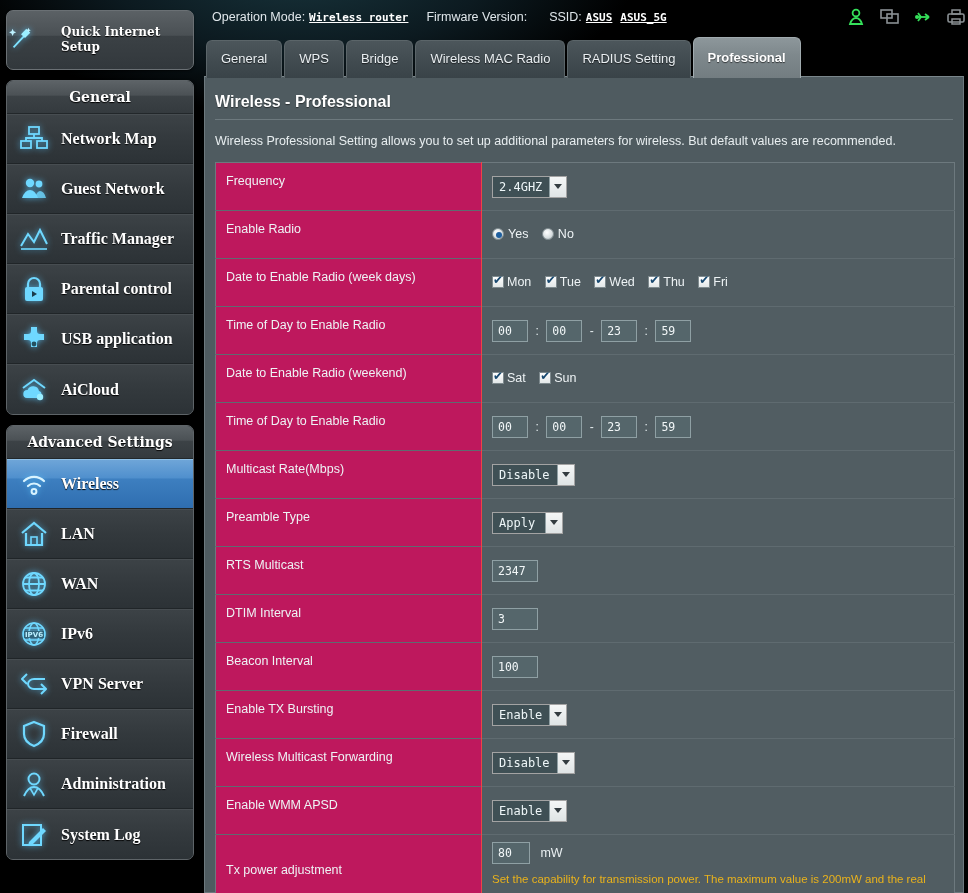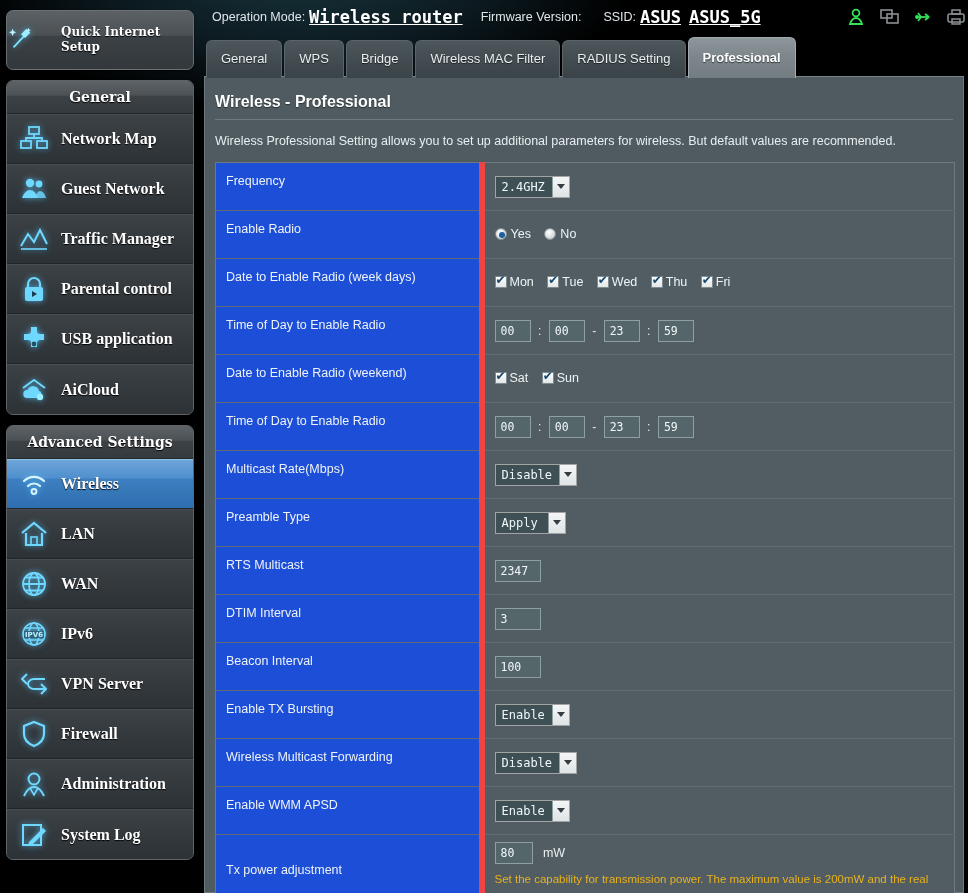--- a/index.html
+++ b/index.html
@@ -92,21 +92,21 @@
   #topbar {
     position: absolute; left: 212px; top: 0; width: 764px; height: 34px;
     display: flex; align-items: center;
     color: #dfe6ea; font-size: 12.5px;
     font-family: "Liberation Sans", sans-serif;
   }
   #topbar .tb-label { margin-right: 4px; }
   #topbar .tb-val {
     font-family: "DejaVu Sans Mono", monospace;
     font-weight: bold; color: #ffffff;
-    text-decoration: underline; font-size: 17px;
+    text-decoration: underline; font-size: 11px;
   }
   #topbar .sep { width: 18px; }
   #topbar .icons { margin-left: auto; display: flex; gap: 13px; align-items: center; padding-right: 10px; }
   .tbicon { width: 20px; height: 18px; display: block; }
 
   
   #tabs {
     position: absolute; left: 206px; top: 36px;
     height: 42px; display: flex; align-items: flex-end;
     z-index: 5;
@@ -153,22 +153,22 @@
     border-collapse: collapse;
     background: #4a565b;
     border: 1px solid #6d797e;
   }
   table.form tr { border-bottom: 1px solid #5f6b70; }
   table.form tr:last-child { border-bottom: none; }
   td.lbl {
     width: 266px;
     color: #eef3f5; font-size: 12.5px;
     padding: 11px 0 22px 10px;
-    background: #1d4ed8;
-    border-right: 6px solid #ef4444;
+    background: #be185d;
+    border-right: 1px solid #ef4444;
     vertical-align: middle;
   }
   td.val {
     padding: 7px 0 7px 10px;
     background: #515d62;
     vertical-align: middle;
   }
 
   
   .sel {
@@ -503,21 +503,21 @@
           <rect x="6" y="11" width="8" height="5" fill="none" stroke="#8a9094" stroke-width="1.5"></rect>
         </svg>
       </span>
     </span>
   </div>
 
   <div id="tabs">
     <div class="tab">General</div>
     <div class="tab">WPS</div>
     <div class="tab">Bridge</div>
-    <div class="tab">Wireless MAC Filter</div>
+    <div class="tab">Wireless MAC Radio</div>
     <div class="tab">RADIUS Setting</div>
     <div class="tab active">Professional</div>
   </div>
 
   <div id="content">
     <div id="panel-title">Wireless - Professional</div>
     <div id="panel-rule"></div>
     <div id="panel-desc">Wireless Professional Setting allows you to set up additional parameters for wireless. But default values are recommended.</div>
 
     <table class="form">

